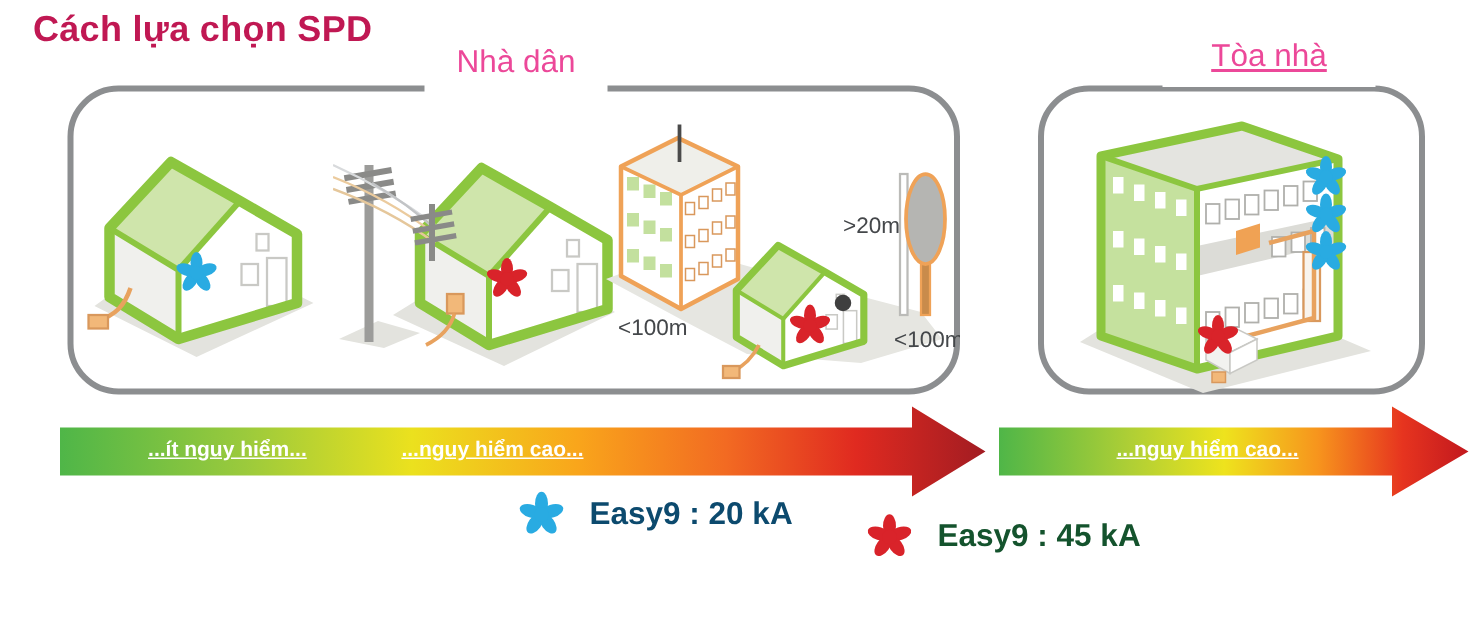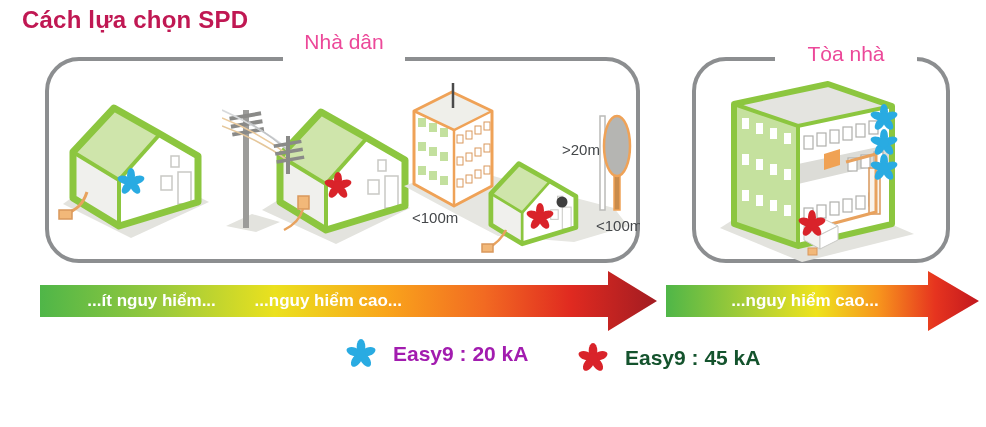--- a/index.html
+++ b/index.html
@@ -15,40 +15,40 @@
     position:absolute; border:4px solid #8C8E90; border-radius:34px;
     background:transparent; z-index:1;
   }
   .group-box.residential { left:45px; top:57px; width:587px; height:198px; }
   .group-box.building    { left:692px; top:57px; width:250px; height:198px; }
   .group-label {
     position:absolute; z-index:2; background:#ffffff; text-align:center;
     color:#ec4899; font-size:21px; height:34px; line-height:27px;
   }
   .group-label.residential { left:283px; top:28px; width:122px; }
-  .group-label.building    { left:775px; top:40px; width:142px; }
+  .group-label.building    { left:775px; top:24px; width:142px;text-decoration:underline; }
   .scene { position:absolute; z-index:3; }
   .scene text { font-family:"Liberation Sans", sans-serif; font-size:15px; fill:#44474A; }
   .scene-house1 { left:57px;  top:88px; }
   .scene-house2 { left:222px; top:80px; }
   .scene-mixed  { left:402px; top:78px; }
   .scene-bldg2  { left:698px; top:64px; }
   .risk-arrow { position:absolute; z-index:2; }
   .risk-arrow.first  { left:40px;  top:270px; width:620px; height:62px; }
   .risk-arrow.second { left:666px; top:270px; width:316px; height:62px; }
   .risk-arrow svg { position:absolute; left:0; top:0; }
   .arrow-label {
     position:absolute; top:21px; transform:translateX(-50%);
-    color:#ffffff; font-size:17px; font-weight:bold; white-space:nowrap;
+    color:#ffffff; font-size:14px; font-weight:bold; white-space:nowrap;text-decoration:underline;
   }
   .legend-item {
     position:absolute; z-index:2; display:flex; align-items:center; gap:15px;
     font-size:21px; font-weight:bold;
   }
-  .legend-item.blue { left:344px; top:337px; color:#a21caf; }
+  .legend-item.blue { left:344px; top:326px; color:#0c4a6e; }
   .legend-item.red  { left:576px; top:341px; color:#14532d; }
 </style>
 </head>
 <body>
 
 <div class="stage">
 
   <svg width="0" height="0" style="position:absolute" aria-hidden="true">
     <defs>
       <g id="star5">

